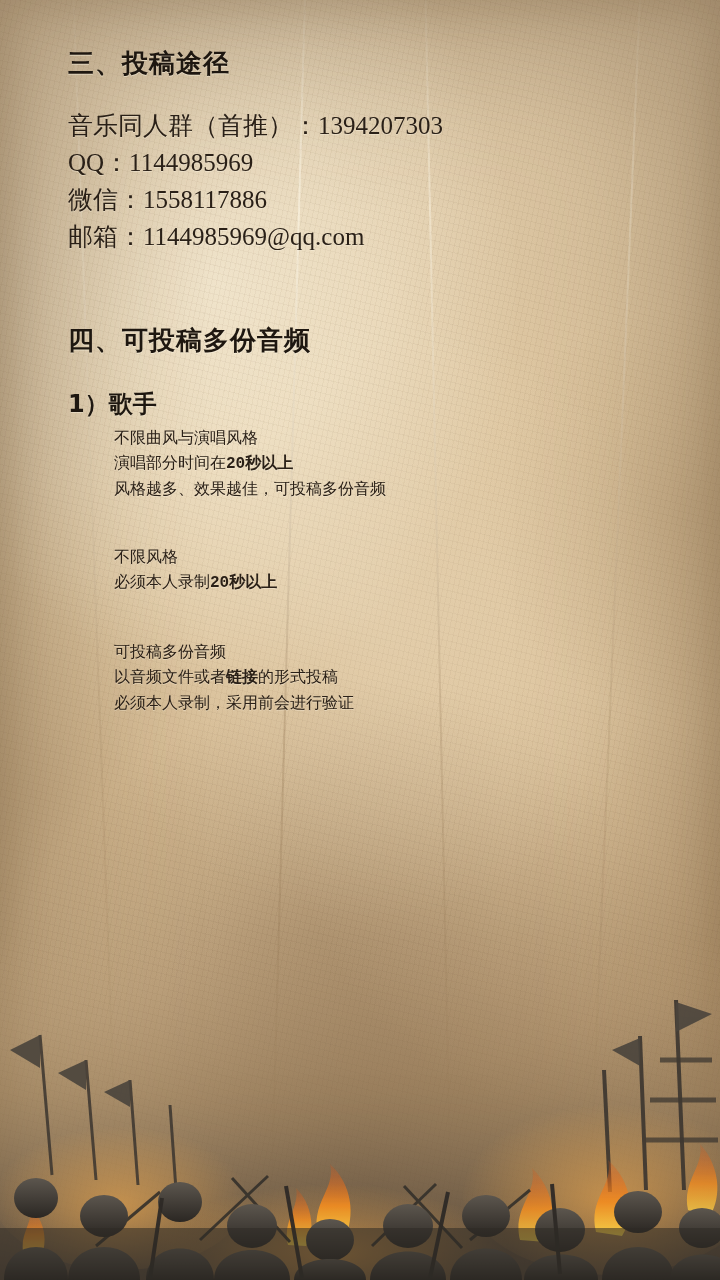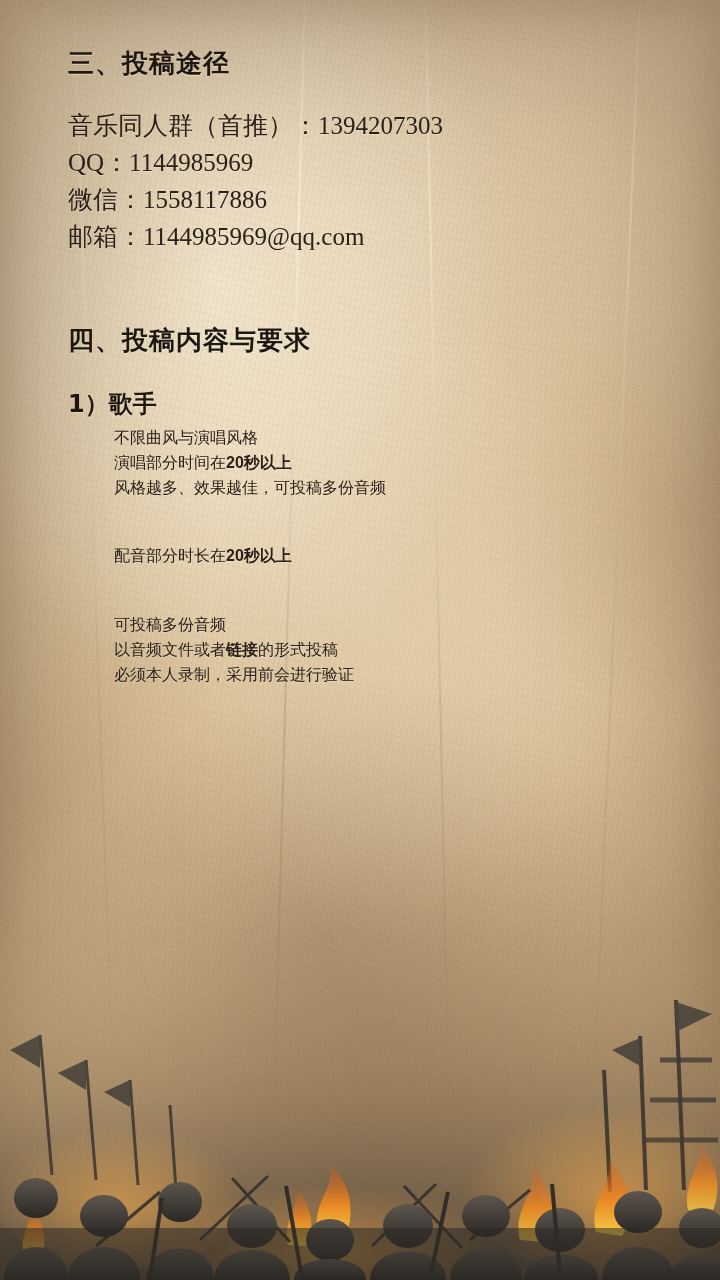--- a/index.html
+++ b/index.html
@@ -112,21 +112,21 @@
   }
   .item-lines { padding-left: 46px; }
   .item-line {
     font-size: 16px;
     line-height: 1.55;
     color: #2a2017;
     white-space: nowrap;
     text-shadow: 0 1px 0 rgba(255,250,235,0.32);
   }
   .item-line .em {
-    font-family: Liberation Sans, sans-serif;
+    font-family: Liberation Mono, monospace;
     font-weight: bold;
   }
   .spacer-lg { height: 16px; }
 
   
   .battle {
     position: absolute;
     left: 0;
     bottom: 0;
     width: 720px;
@@ -151,21 +151,21 @@
 
     <h2 class="heading">三、投稿途径</h2>
 
     <div class="contact-block">
       <div class="contact-line">音乐同人群（首推）：1394207303</div>
       <div class="contact-line">QQ：1144985969</div>
       <div class="contact-line">微信：1558117886</div>
       <div class="contact-line">邮箱：1144985969@qq.com</div>
     </div>
 
-    <h2 class="heading second">四、投稿内容与要求</h2>
+    <h2 class="heading second">四、可投稿多份音频</h2>
 
     <div class="item">
       <div class="item-title">1）歌手</div>
       <div class="item-lines">
         <div class="item-line">
           <span>不限曲风与演唱风格</span>
         </div>
         <div class="item-line">
           <span>演唱部分时间在</span><span class="em">20秒以上</span>
         </div>
@@ -173,21 +173,24 @@
           <span>风格越多、效果越佳，可投稿多份音频</span>
         </div>
       </div>
     </div>
 
     <div class="spacer-lg"></div>
 
     <div class="item">
       <div class="item-lines">
         <div class="item-line">
-          <span>配音部分时长在</span><span class="em">20秒以上</span>
+          <span>不限风格</span>
+        </div>
+        <div class="item-line">
+          <span>必须本人录制</span><span class="em">20秒以上</span>
         </div>
       </div>
     </div>
 
     <div class="spacer-lg"></div>
 
     <div class="item">
       <div class="item-lines">
         <div class="item-line">
           <span>可投稿多份音频</span>

